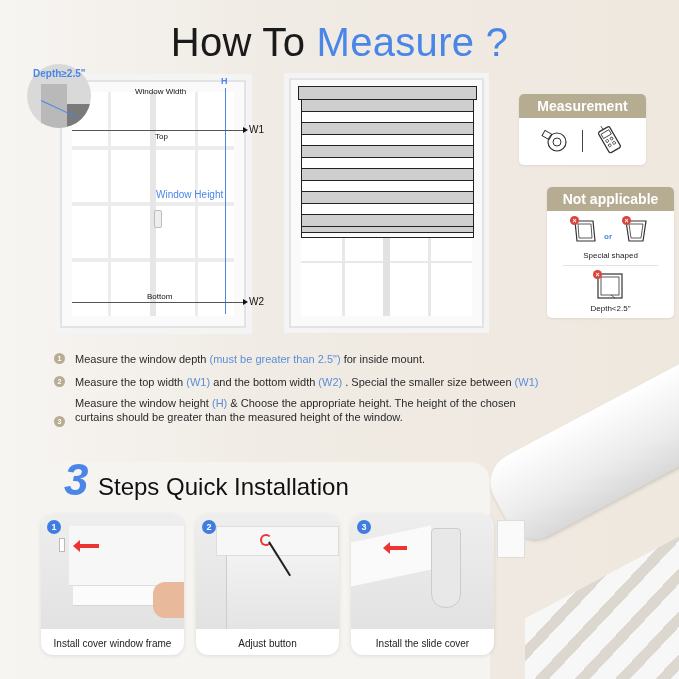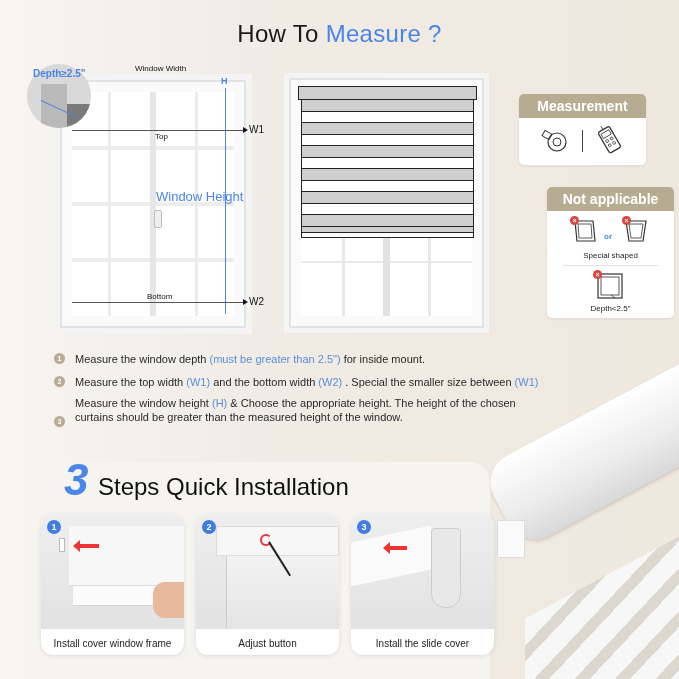--- a/index.html
+++ b/index.html
@@ -8,21 +8,21 @@
     font-family: "Liberation Sans", sans-serif;
     background: linear-gradient(90deg, #f7f5f2 0%, #f0ebe4 40%, #efe8df 100%);
     position: relative;
     color: #222;
   }
   .abs { position: absolute; }
 
   
   .title {
     left: 0; width: 679px; top: 20px; text-align: center;
-    font-size: 24px; color: #1a1a1a; letter-spacing: 0.3px;
+    font-size: 40px; color: #1a1a1a; letter-spacing: 0.3px;
   }
   .title .accent { color: #4a86e8; }
 
   
   .win1 {
     left: 60px; top: 80px; width: 186px; height: 248px;
     background: #fafafa; border: 2px solid #e3e3e3;
     box-shadow: 0 0 0 6px #f4f4f4, 0 2px 6px rgba(0,0,0,0.08);
   }
   .win1 .pane {
@@ -40,21 +40,21 @@
   .depth-circle {
     left: 27px; top: 64px; width: 64px; height: 64px; border-radius: 50%;
     background: #d9d9d9; overflow: hidden;
   }
   .depth-circle .face1 { position:absolute; left:14px; top:20px; width:26px; height:44px; background:#b9b9b9; }
   .depth-circle .face2 { position:absolute; left:40px; top:40px; width:30px; height:30px; background:#7a7a7a; }
   .depth-circle .edge { position:absolute; left:14px; top:36px; width:40px; height:1px; background:#4a86e8; transform: rotate(25deg); transform-origin:left; }
   .depth-label { left: 33px; top: 68px; font-size: 10px; color: #4a86e8; font-weight: bold; }
 
   .lbl { font-size: 8px; color: #111; }
-  .lbl-blue { font-size: 13px; color: #4a86e8; }
+  .lbl-blue { font-size: 10px; color: #4a86e8; }
   .hline { height: 1px; background: #555; }
   .vline-blue { width: 1px; background: #4a86e8; }
   .arrow-r {
     width: 0; height: 0; border-top: 3px solid transparent; border-bottom: 3px solid transparent;
     border-left: 5px solid #111;
   }
   .w-lbl { font-size: 10px; color: #111; }
 
   
   .win2 {
@@ -163,21 +163,21 @@
   <div class="pane"></div>
   <div class="handle"></div>
 </div>
 <div class="abs depth-circle">
   <div class="face1"></div>
     <div class="face2"></div>
     <div class="edge"></div>
 </div>
 <div class="abs depth-label">Depth≥2.5"</div>
 
-<div class="abs lbl" style="left:135px; top:64px;">Window Width</div>
+<div class="abs lbl" style="left:135px; top:87px;">Window Width</div>
 <div class="abs lbl-blue" style="left:221px; top:76px; font-weight:bold; font-size:9px;">H</div>
 <div class="abs vline-blue" style="left:225px; top:88px; height:226px;"></div>
 
 <div class="abs hline" style="left:72px; top:130px; width:172px;"></div>
 <div class="abs arrow-r" style="left:243px; top:127px;"></div>
 <div class="abs w-lbl" style="left:249px; top:124px;">W1</div>
 <div class="abs lbl" style="left:155px; top:132px;">Top</div>
 
 <div class="abs lbl-blue" style="left:156px; top:189px;">Window Height</div>
 

